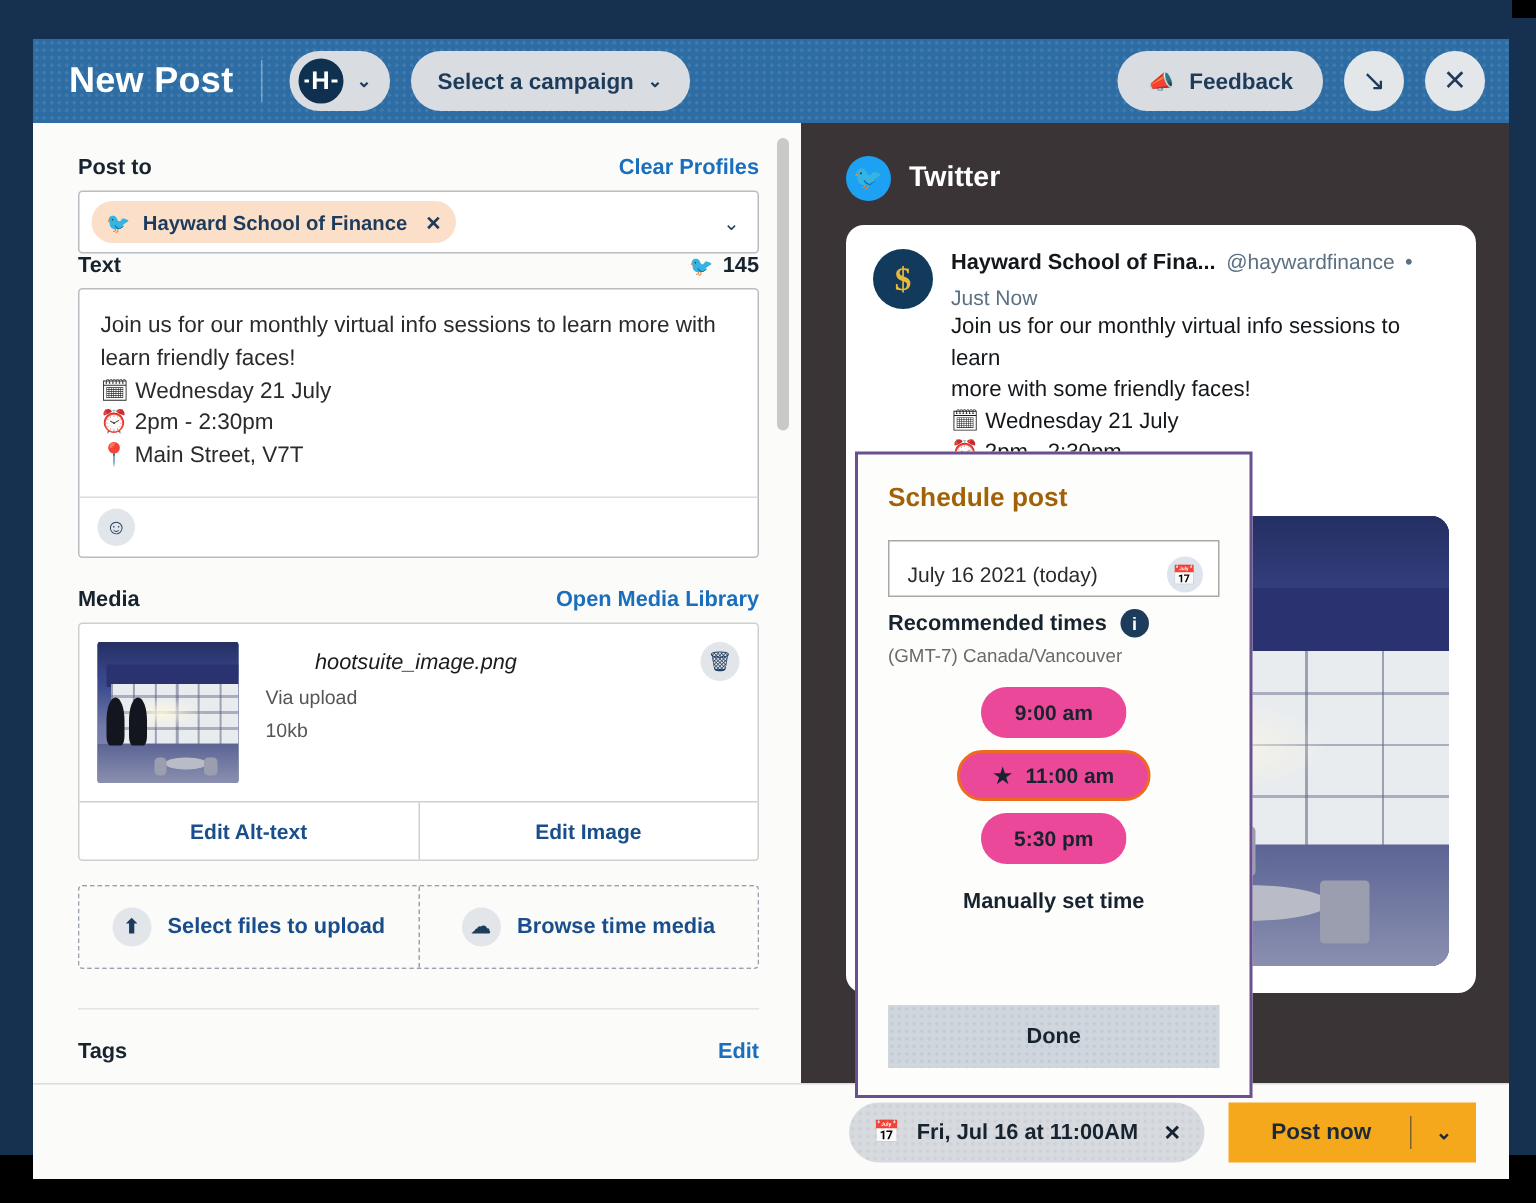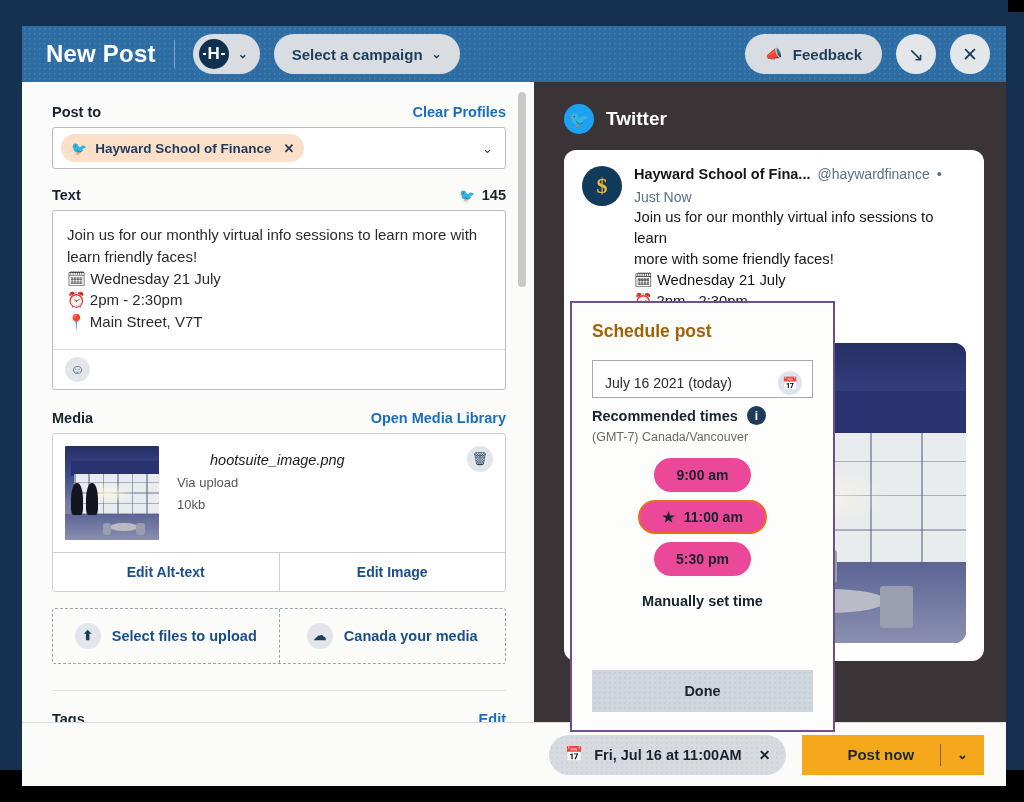--- a/index.html
+++ b/index.html
@@ -272,21 +272,21 @@
   .sched-pill::after{
     content:""; position:absolute; inset:0; border-radius:22px; pointer-events:none;
     background-image:radial-gradient(rgba(0,0,0,.045) 1px, transparent 1px);
     background-size:5px 5px;
   }
   .sched-x{ font-size:14px; margin-left:6px; }
   .post-btn{
     background:#f5a81c; height:40px; display:flex; align-items:center;
     font-size:15px; font-weight:bold; color:#1c2a38; cursor:pointer;
   }
-  .post-btn .t{ padding:0 26px 0 45px; }
+  .post-btn .t{ padding:0 26px 0 28px; }
   .post-btn .sep{ width:1px; height:22px; background:#1c2a38; opacity:.55; }
   .post-btn .cv{ padding:0 16px; font-size:13px; }
 </style>
 </head>
 <body>
 
 <div id="root">
   <div class="backdrop"></div>
   <div class="backdrop-r"></div>
 
@@ -332,21 +332,21 @@
         </div>
         <div class="profile-box">
           <div class="chip">
             <span class="tw-mini">🐦</span>
             <span>Hayward School of Finance</span>
             <span class="x">✕</span>
           </div>
           <span class="chev">⌄</span>
         </div>
 
-        <div class="row-label" style="margin-top:18px">
+        <div class="row-label" style="">
           <span class="lbl">Text</span>
           <span class="count">
             <span class="tw-mini">🐦</span>
             <span>145</span>
           </span>
         </div>
         <div class="text-box">
           <div class="text-area">
             <div class="ln">Join us for our monthly virtual info sessions to learn more with</div>
             <div class="ln">learn friendly faces!</div>
@@ -396,21 +396,21 @@
           </div>
         </div>
 
         <div class="upload-row">
           <div class="upload-btn">
             <span class="ic-circ">⬆</span>
             <span>Select files to upload</span>
           </div>
           <div class="upload-btn">
             <span class="ic-circ">☁</span>
-            <span>Canada your media</span>
+            <span>Browse time media</span>
           </div>
         </div>
 
         <div class="hr"></div>
 
         <div class="row-label">
           <span class="lbl">Tags</span>
           <span class="link">Edit</span>
         </div>
 

